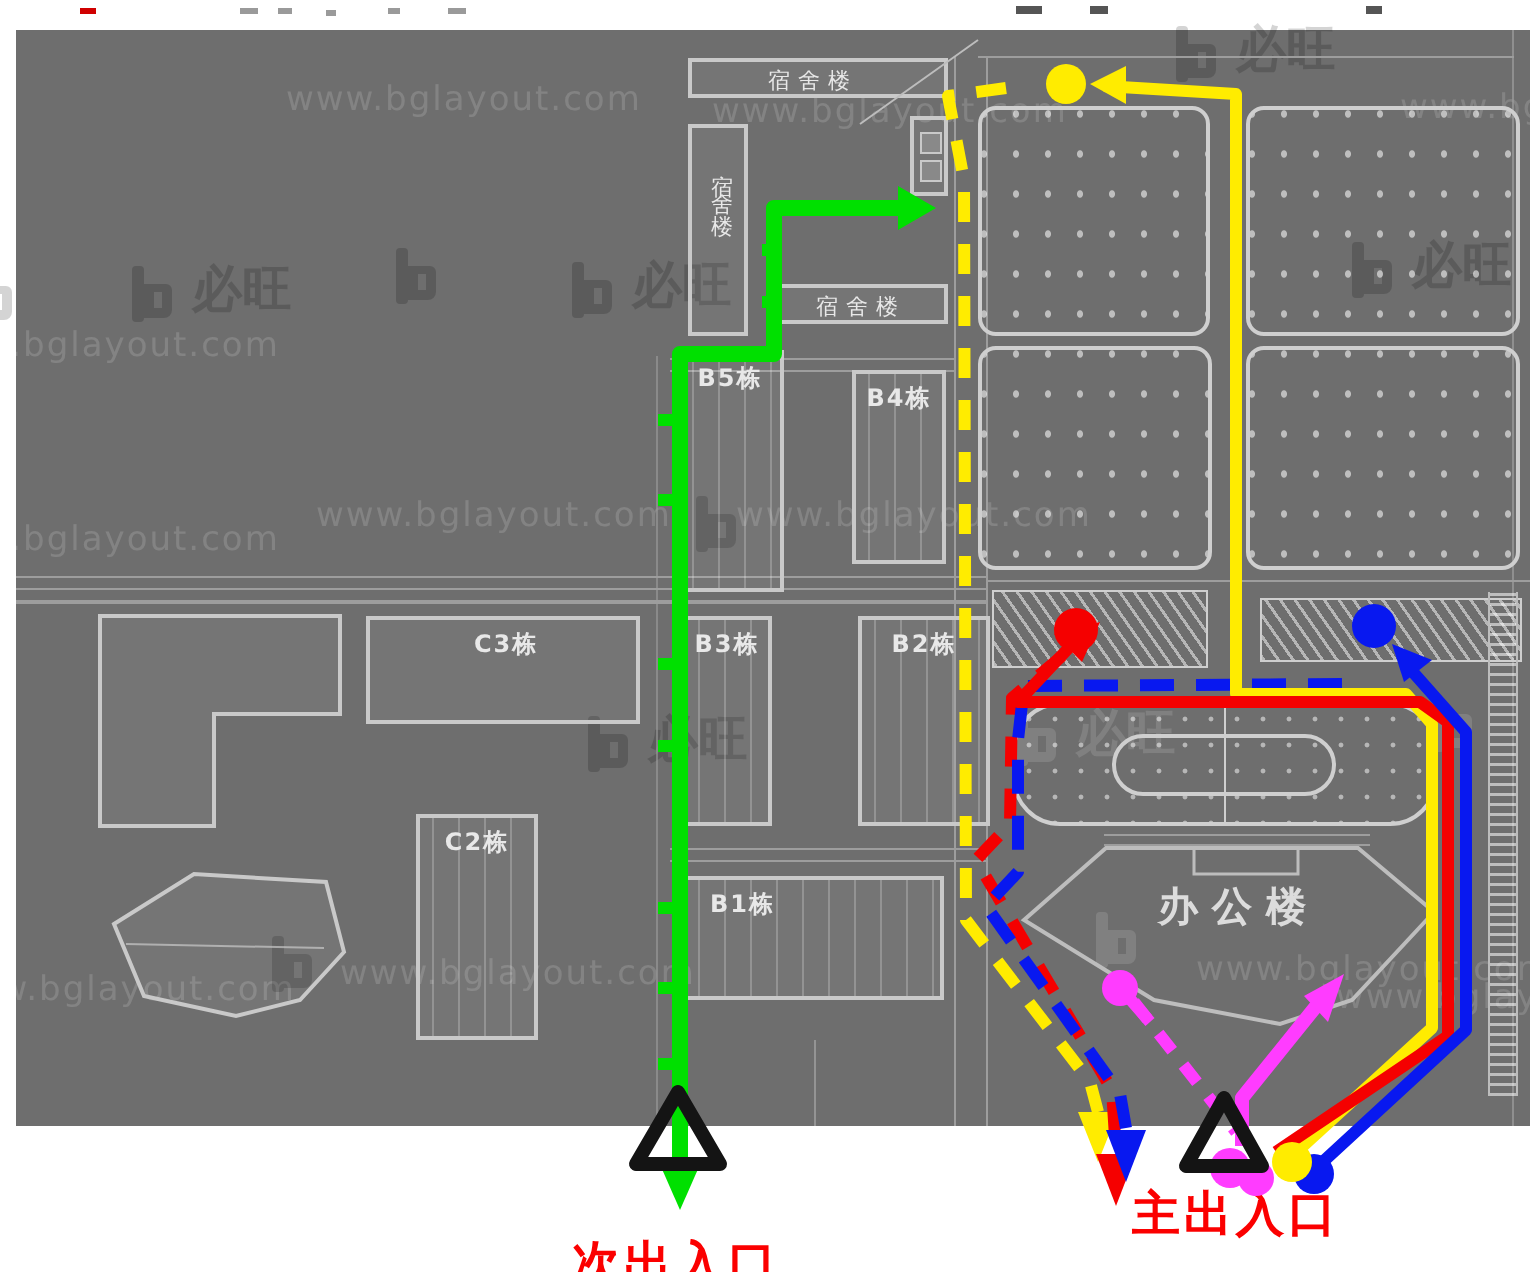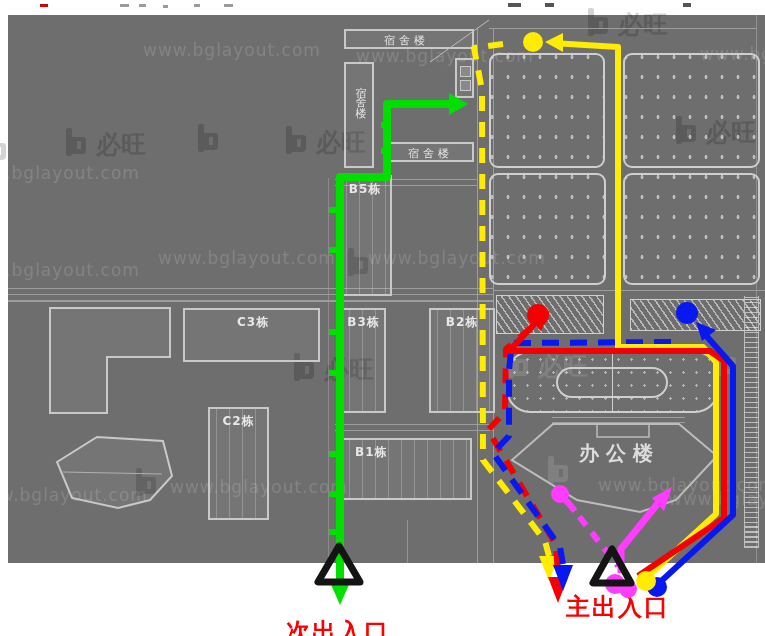--- a/index.html
+++ b/index.html
@@ -24,21 +24,21 @@
   .shed{position:absolute;box-sizing:border-box;border:1px solid #cfcfcf;
         background:repeating-linear-gradient(55deg,rgba(255,255,255,0.5) 0 1.5px,transparent 1.5px 6px);}
   .parking{position:absolute;box-sizing:border-box;border:2px solid #cfcfcf;border-radius:24px;
         background-image:radial-gradient(rgba(255,255,255,0.5) 1px,transparent 1.4px);
         background-size:13px 13px;}
   .stadium{position:absolute;box-sizing:border-box;border:2px solid #cfcfcf;border-radius:17px;}
   .fence{position:absolute;border-left:1px solid #bdbdbd;border-right:1px solid #bdbdbd;
         background:repeating-linear-gradient(0deg,rgba(255,255,255,0.55) 0 1.5px,transparent 1.5px 5px);}
   
   .wm-url{position:absolute;color:rgba(255,255,255,0.15);font-size:17px;letter-spacing:1px;white-space:nowrap;}
-  .wm-brand{position:absolute;display:flex;align-items:flex-start;gap:6px;color:rgba(0,0,0,0.17);
+  .wm-brand{position:absolute;display:flex;align-items:flex-end;gap:6px;color:rgba(0,0,0,0.17);
             font-size:25px;font-weight:bold;white-space:nowrap;}
   .wm-brand.light{color:rgba(255,255,255,0.13);}
   .bwlogo{position:relative;display:inline-block;width:24px;height:28px;}
   .bwlogo::before{content:"";position:absolute;left:0;top:0;width:6px;height:28px;background:currentColor;border-radius:2px;}
   .bwlogo::after{content:"";position:absolute;left:6px;top:9px;width:14px;height:17px;
                  border:5px solid currentColor;border-top-width:4px;box-sizing:border-box;border-radius:0 3px 4px 0;}
   
   .mark{position:absolute;}
   
   .entlbl{position:absolute;color:#fb0000;font-size:24px;font-weight:bold;letter-spacing:2px;white-space:nowrap;}
@@ -141,20 +141,23 @@
   <div class="bld" style="left:386px;top:142px;width:88px;height:20px;"></div>
   <div class="dormlbl" style="left:408px;top:146px;">宿舍楼</div>
 
   <div class="bld" style="left:455px;top:58px;width:19px;height:40px;"></div>
   <div class="guardglyph" style="left:460px;top:66px;width:9px;height:9px;"></div>
   <div class="guardglyph" style="left:460px;top:80px;width:9px;height:9px;"></div>
 
   <div class="bld striped" style="left:338px;top:175px;width:54px;height:121px;text-decoration:underline;">
       <div class="lbl">B5栋</div>
     </div>
+  <div class="bld striped" style="left:426px;top:185px;width:47px;height:97px;">
+      <div class="lbl">B4栋</div>
+    </div>
   <div class="bld striped" style="left:341px;top:308px;width:45px;height:105px;">
       <div class="lbl">B3栋</div>
     </div>
   <div class="bld striped" style="left:429px;top:308px;width:66px;height:105px;">
       <div class="lbl">B2栋</div>
     </div>
   <div class="bld striped" style="left:341px;top:438px;width:131px;height:62px;">
       <div class="lbl" style="text-align:left;left:12px;">B1栋</div>
     </div>
 

